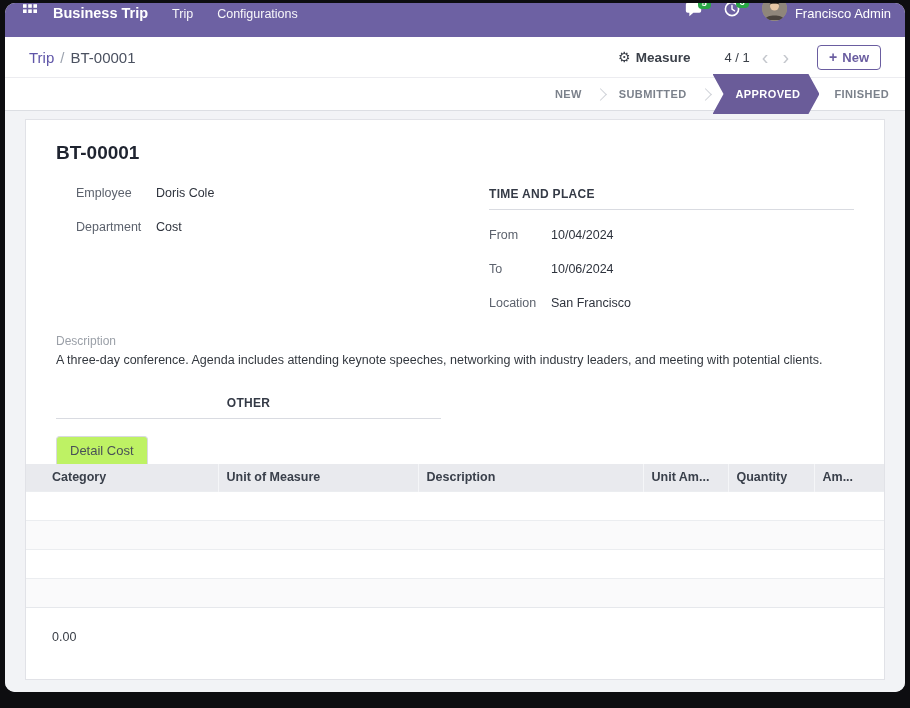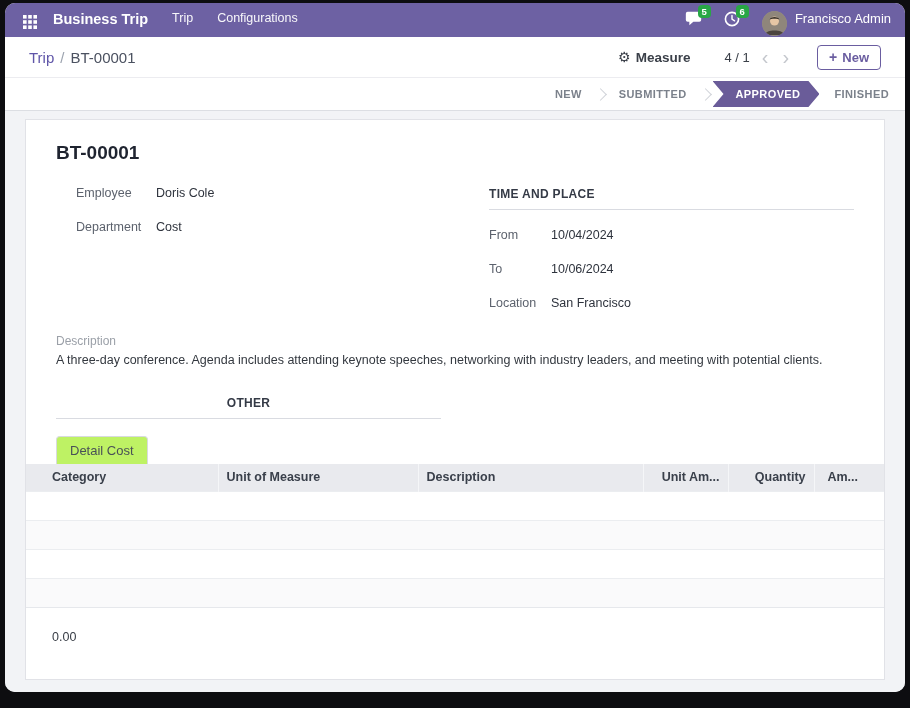--- a/index.html
+++ b/index.html
@@ -14,22 +14,22 @@
     position:absolute; left:5px; right:5px; top:3px; bottom:16px;
     border-radius:10px; overflow:hidden;
     background:#f2f3f6;
     display:flex; flex-direction:column;
   }
 
   
   .navbar {
     height:34px; flex:0 0 34px;
     background:#6d61a3;
-    display:flex; align-items:flex-start;
-    padding:8px 14px; color:#fff;
+    display:flex; align-items:flex-end;
+    padding:16px 14px; color:#fff;
   }
   .apps-btn { display:flex; align-items:center; cursor:pointer; padding:4px; }
   .app-name { font-size:14.5px; font-weight:bold; margin-left:12px; cursor:pointer; }
   .nav-menu { font-size:12.5px; margin-left:24px; cursor:pointer; opacity:.95; }
   .nav-spacer { flex:1; }
   .nav-icon-wrap { position:relative; margin-left:22px; cursor:pointer; display:flex; align-items:center; }
   .nav-badge {
     position:absolute; top:-6px; right:-9px;
     background:#28a745; color:#fff;
     font-size:9.5px; font-weight:bold;
@@ -85,21 +85,21 @@
     color:#7b818b; padding:0 14px; cursor:pointer;
     display:flex; align-items:center; height:100%;
   }
   .step-chevron {
     width:9px; height:9px;
     border-top:1px solid #cfd2d8; border-right:1px solid #cfd2d8;
     transform:rotate(45deg); flex:0 0 9px;
   }
   .step-active {
     background:#6a5c99; color:#fff;
-    height:26px; margin:0 1px 0 3px;
+    height:40px; margin:0 1px 0 3px;
     padding:0 19px 0 23px; border-radius:0;
     clip-path:polygon(0 0, calc(100% - 11px) 0, 100% 50%, calc(100% - 11px) 100%, 0 100%, 11px 50%);
   }
 
   
   .content { flex:1; background:#f2f3f6; padding:8px 20px 0; overflow:hidden; }
   .sheet {
     background:#fff; border:1px solid #e1e2e7;
     height:561px; display:flex; flex-direction:column;
   }
@@ -143,21 +143,21 @@
   .cost-table { width:100%; border-collapse:collapse; font-size:12.5px; table-layout:fixed; }
   .cost-table th {
     background:#e9eaee; color:#3a404b;
     font-weight:600; text-align:left;
     height:27px; padding:0 8px;
     border-right:1px solid #f5f6f8;
     overflow:hidden; white-space:nowrap;
     cursor:pointer;
   }
   .cost-table th:last-child { border-right:none; }
-  .cost-table th.num, .cost-table td.num { text-align:right; }
+  .cost-table th.num, .cost-table td.num { text-align:left; }
   .cost-table th.first, .cost-table td.first { padding-left:26px; }
   .cost-table th.last, .cost-table td.last { padding-right:26px; }
   .cost-table td { height:29px; padding:0 8px; }
   .cost-table tbody tr { border-top:1px solid #ebedf0; cursor:pointer; }
   .cost-table tbody tr:nth-child(even) { background:#fafafb; }
   .cost-table tbody tr:last-child { border-bottom:1px solid #e6e8ec; }
 
   .table-footer { flex:1; padding:19px 0 0 26px; }
   .table-total { font-size:12.5px; color:#383d46; }
 </style>

